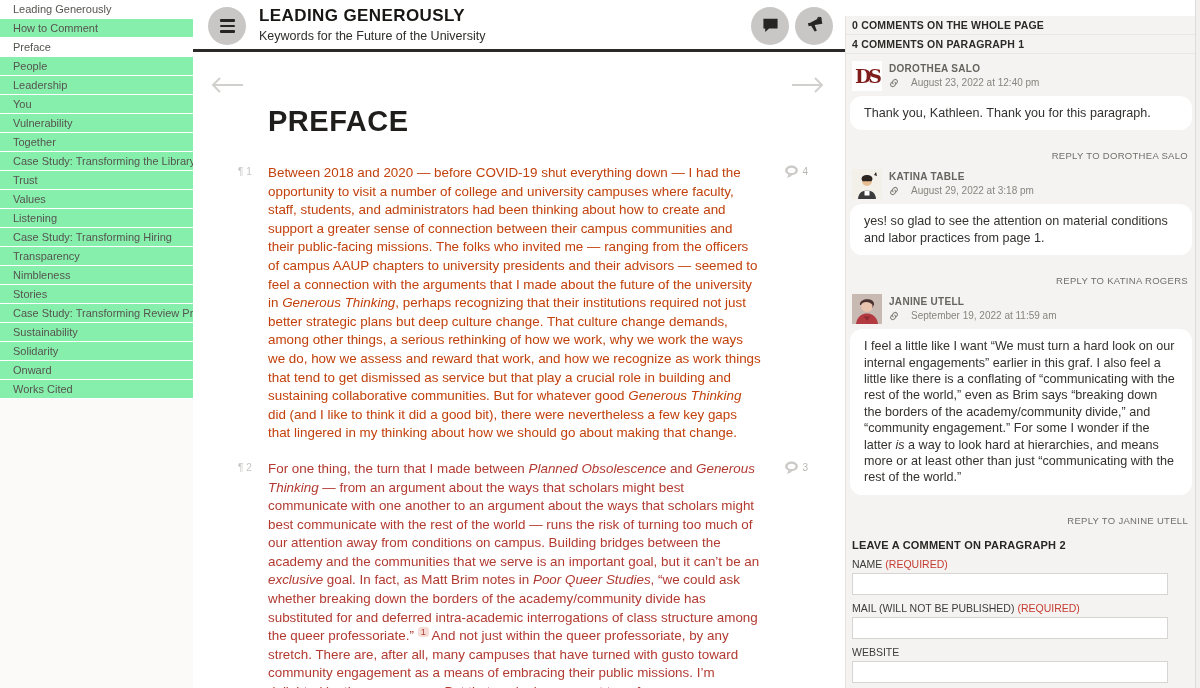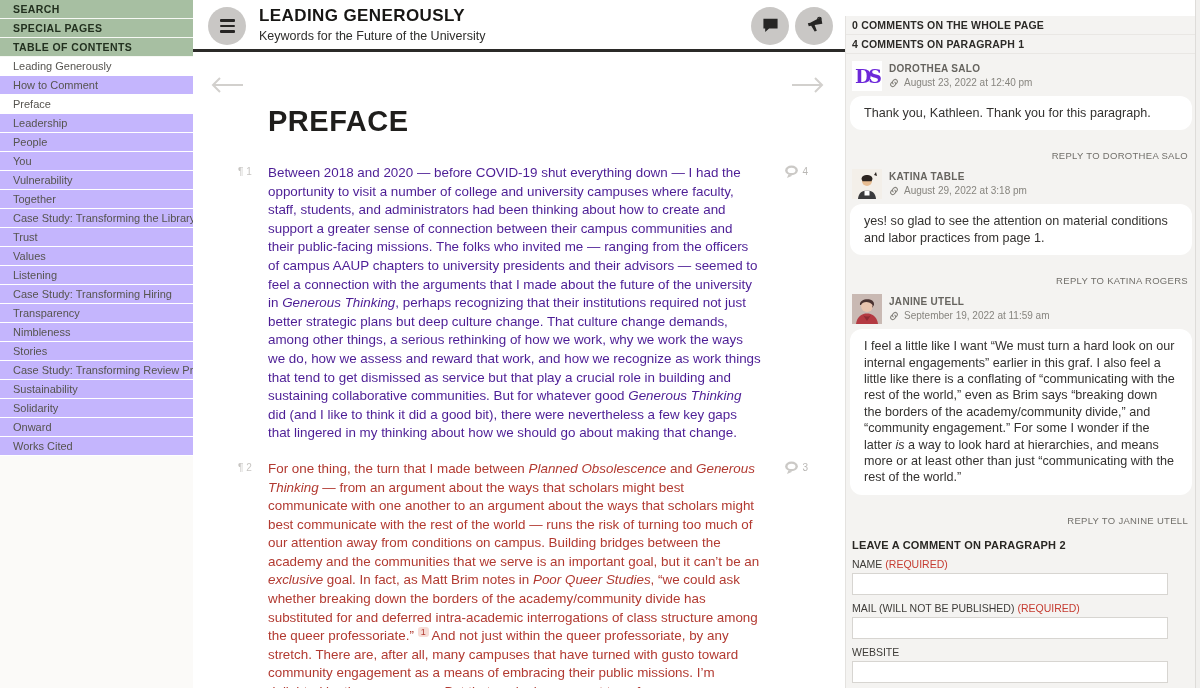--- a/index.html
+++ b/index.html
@@ -11,21 +11,21 @@
 
   
   .sidebar { position:absolute; left:0; top:0; width:193px; height:688px; background:#fbfaf8; }
   .sb-head-item {
     height:19px; line-height:19px; background:#a7bfa2; border-bottom:1px solid #f6f8f4;
     font-size:10.5px; font-weight:bold; color:#22301f; padding-left:13px; letter-spacing:.4px;
     cursor:pointer;
   }
   .sb-list { display:block; }
   .sb-item {
-    display:block; height:19px; line-height:19px; background:#c4b5fd; border-bottom:1px solid #fff;
+    display:block; height:19px; line-height:19px; background:#86efac; border-bottom:1px solid #fff;
     font-size:11px; color:#56544f; padding-left:13px; text-decoration:none; cursor:pointer;
     white-space:nowrap; overflow:hidden;
   }
   .sb-item.white { background:#fff; }
 
   
   .main { position:absolute; left:193px; top:0; width:652px; height:688px; background:#fff; }
   .main-header { position:relative; height:52px; border-bottom:3px solid #2b2a28; }
   .circle-btn {
     position:absolute; top:7px; width:38px; height:38px; border-radius:50%; background:#c9c7c5;
@@ -42,39 +42,39 @@
 
   .pager-arrow { position:absolute; top:76px; cursor:pointer; background:none; border:none; padding:0; }
   .pager-prev { left:17px; } .pager-next { right:20px; }
 
   article { position:absolute; left:75px; top:105px; width:494px; }
   article h1 { font-size:29px; margin:0 0 26px; letter-spacing:.5px; color:#1f1e1c; font-weight:800; }
   .para-block { position:relative; margin-bottom:17px; }
   .pmark { position:absolute; left:-30px; top:2px; font-size:10px; color:#c7c5c2; cursor:pointer; }
   .pcount { position:absolute; right:-46px; top:1px; display:flex; align-items:center; gap:3px;
             color:#b9b7b4; font-size:10px; cursor:pointer; }
-  .ptext { margin:0; font-size:13.4px; line-height:18.6px; color:#4c1d95; }
+  .ptext { margin:0; font-size:13.4px; line-height:18.6px; color:#c2410c; }
   .para-red .ptext { color:#b23a31; }
   .ptext em { font-style:italic; }
   sup.fn { background:#f6dcd6; color:#b23a31; border-radius:3px; padding:0 3px; font-size:9px;
            line-height:1; vertical-align:super; }
 
   
   .rightbar { position:absolute; left:845px; top:16px; width:355px; height:688px;
               background:#f4f3f1; border-left:1px solid #e4e2df; overflow:hidden; }
   .count-row { height:19px; line-height:19px; font-size:10.5px; font-weight:bold; color:#2c2a27;
                padding-left:6px; border-bottom:1px solid #e9e7e4; letter-spacing:.2px; }
   .comment { padding:7px 8px 0 4px; }
   .cmeta { display:flex; gap:7px; padding-left:2px; }
   .avatar { width:30px; height:30px; flex:none; overflow:hidden; background:#fff; }
   .avatar-ds { font-family:"DejaVu Serif", serif; font-weight:bold; font-size:19px; letter-spacing:-3px;
-               color:#6d28d9; display:flex; align-items:center; justify-content:center;text-align:center; }
+               color:#7f1d1d; display:flex; align-items:center; justify-content:center;text-align:center; }
   .cmeta-text { padding-top:2px; }
   .cname { font-size:10px; font-weight:bold; color:#66645f; letter-spacing:.3px; cursor:pointer; }
-  .cdate { font-size:10px; color:#87857f; display:flex; align-items:center; gap:5px; margin-top:3px; cursor:pointer; }
+  .cdate { font-size:10px; color:#87857f; display:flex; align-items:center; gap:12px; margin-top:3px; cursor:pointer; }
   .cbubble { background:#fff; border-radius:12px; padding:9px 14px; font-size:12.6px; line-height:16.4px;
              color:#343230; margin-top:5px; }
   .creply { text-align:right; font-size:9.5px; color:#716f6a; letter-spacing:.3px; padding:20px 4px 1px;
             cursor:pointer; }
 
   .cform { padding:6px 8px 0 6px; }
   .cform h3 { font-size:11px; margin:6px 0 4px; color:#292723; letter-spacing:.2px; }
   .flabel { font-size:10.5px; color:#3e3c38; margin:7px 0 3px; }
   .flabel .req { color:#c53b30; margin-left:3px; }
   .finput { width:316px; height:22px; border:1px solid #d7d5d1; background:#fff; outline:none;
@@ -94,31 +94,26 @@
   .tbtn.underline { text-decoration:underline; }
   .tsep { width:1px; height:18px; background:#dddbd7; }
 
   .scroll-track { position:absolute; right:0; top:0; width:5px; height:688px; background:#f1f0ee;
                   border-left:1px solid #dedcd9; }
 </style>
 </head>
 <body>
 
 <aside class="sidebar">
-  <div class="sb-head">
-    <div class="sb-head-item">SEARCH</div>
-    <div class="sb-head-item">SPECIAL PAGES</div>
-    <div class="sb-head-item">TABLE OF CONTENTS</div>
-  </div>
   <nav class="sb-list">
     <a class="sb-item white">Leading Generously</a>
     <a class="sb-item">How to Comment</a>
     <a class="sb-item white">Preface</a>
+    <a class="sb-item">People</a>
     <a class="sb-item">Leadership</a>
-    <a class="sb-item">People</a>
     <a class="sb-item">You</a>
     <a class="sb-item">Vulnerability</a>
     <a class="sb-item">Together</a>
     <a class="sb-item">Case Study: Transforming the Library</a>
     <a class="sb-item">Trust</a>
     <a class="sb-item">Values</a>
     <a class="sb-item">Listening</a>
     <a class="sb-item">Case Study: Transforming Hiring</a>
     <a class="sb-item">Transparency</a>
     <a class="sb-item">Nimbleness</a>

